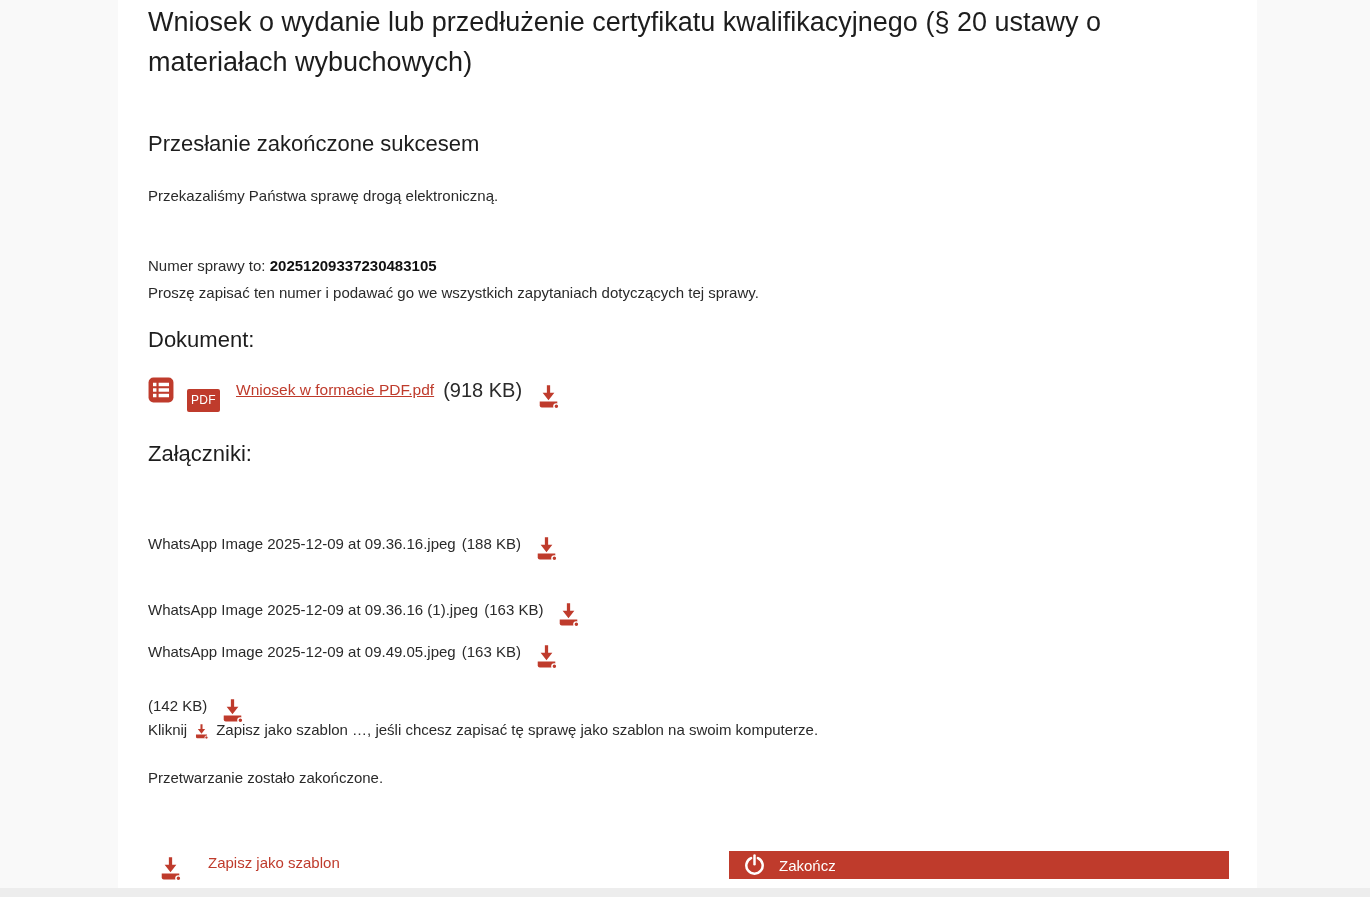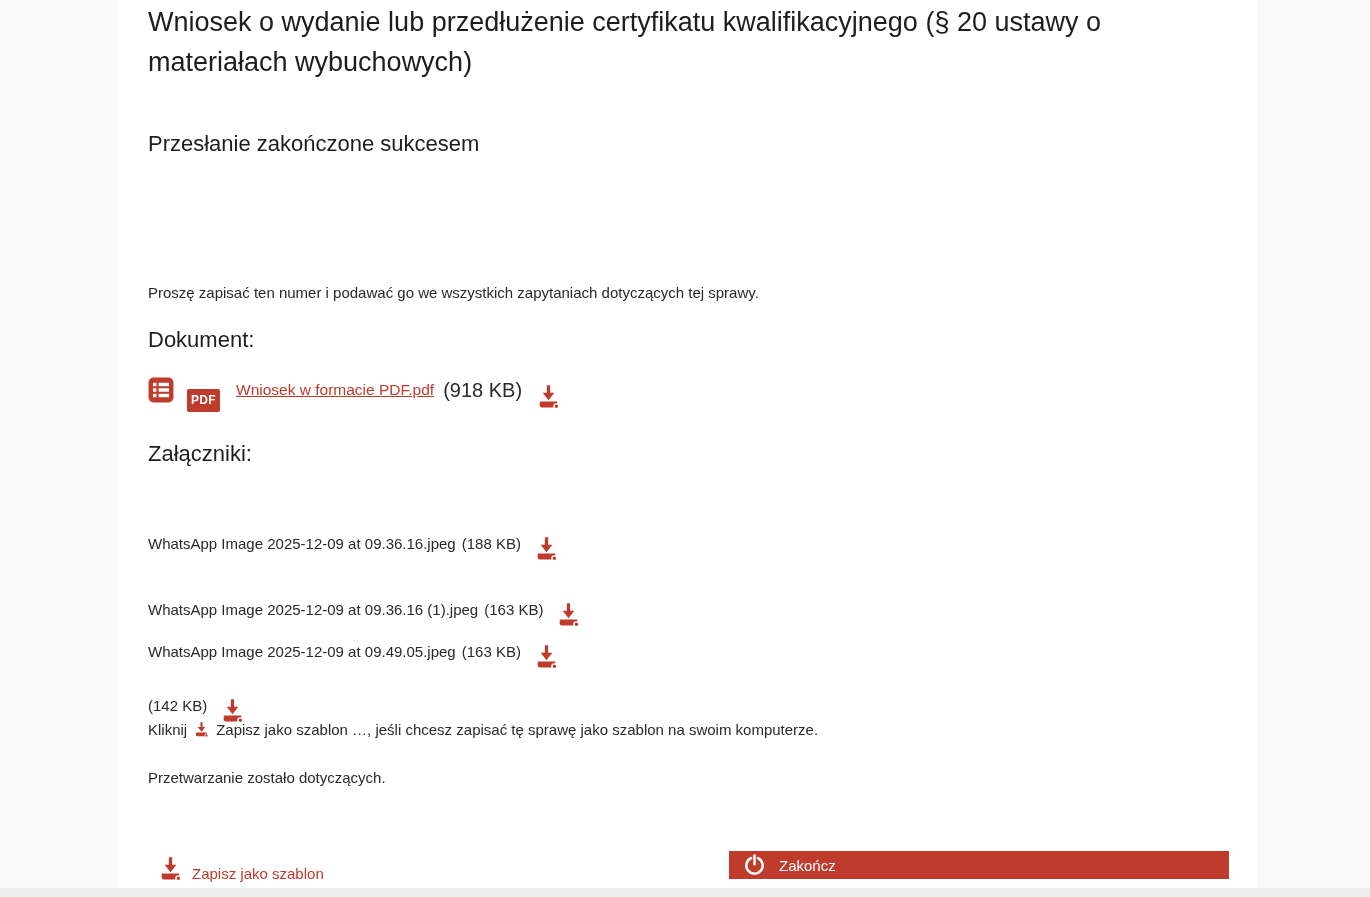--- a/index.html
+++ b/index.html
@@ -35,39 +35,39 @@
   }
   .body-text{
     left:148px;font-size:15px;line-height:20px;color:var(--text-body);
   }
   .case-number{font-weight:700;color:#111;}
   .doc-row{
     left:148px;top:374px;display:flex;align-items:center;gap:9px;height:32px;
   }
   .pdf-badge{
     width:33px;height:23px;background:var(--accent);border-radius:2px;
-    color:#fff;font-size:12px;font-weight:700;letter-spacing:.4px;
+    color:#fff;font-size:12px;font-weight:400;letter-spacing:.4px;
     display:flex;align-items:center;justify-content:center;margin-left:4px;margin-top:20px;
   }
   .doc-link{
     font-size:15.5px;text-decoration:underline;
     color:var(--accent);margin-left:7px;cursor:pointer;
   }
   .file-size{font-size:20px;color:var(--text-body);}
   .dl-btn{background:none;border:none;cursor:pointer;line-height:0;}
   .doc-row .dl-btn{position:relative;top:6px;margin-left:4px;}
   .att-row{
     left:148px;display:flex;align-items:flex-start;gap:6px;
     font-size:15px;line-height:22px;color:var(--text-body);margin-top:40px;
   }
   .att-row .dl-btn{position:relative;top:1px;margin-left:6px;}
-  .hint-line{display:flex;align-items:flex-start;gap:6px;}
+  .hint-line{display:flex;align-items:flex-end;gap:6px;}
   .inline-dl{line-height:0;}
   .save-template{
-    left:157px;top:854px;display:flex;align-items:flex-end;gap:8px;
+    left:157px;top:854px;display:flex;align-items:flex-start;gap:24px;
     background:none;border:none;cursor:pointer;
   }
   .save-template .label{font-size:15px;color:var(--accent);}
   .finish-btn{
     left:729px;top:851px;width:500px;height:28px;background:var(--accent);
     border:none;display:flex;align-items:center;gap:12px;padding-left:13px;
     cursor:pointer;
   }
   .finish-btn .label{color:#fff;font-size:15px;}
 </style>
@@ -75,21 +75,26 @@
 <body>
 
 <div class="stage">
   <div class="panel"></div>
   <div class="footer-strip"></div>
 
   <h1 class="abs form-title">Wniosek o wydanie lub przedłużenie certyfikatu kwalifikacyjnego (§ 20 ustawy o materiałach wybuchowych)</h1>
 
   <h2 class="abs section-heading" style="top:130px">Przesłanie zakończone sukcesem</h2>
 
-
+  <p class="abs body-text" style="top:186px">Przekazaliśmy Państwa sprawę drogą elektroniczną.</p>
+
+  <p class="abs body-text" style="top:256px">
+    <span>Numer sprawy to:</span>
+    <span class="case-number">20251209337230483105</span>
+  </p>
 
   <p class="abs body-text" style="top:283px">Proszę zapisać ten numer i podawać go we wszystkich zapytaniach dotyczących tej sprawy.</p>
 
   <h2 class="abs section-heading" style="top:326px">Dokument:</h2>
 
   <div class="abs doc-row">
     <span style="line-height:0">
       <svg viewBox="0 0 24 24" width="26" height="26" aria-hidden="true">
         <rect x="0.5" y="0.5" width="23" height="23" rx="4.5" fill="#bf3b2c"></rect>
         <rect x="4.6" y="5.3" width="3.2" height="3.2" fill="#fff"></rect>
@@ -163,21 +168,21 @@
     <span class="inline-dl">
       <svg viewBox="0 0 24 24" width="17" height="18" aria-hidden="true">
         <path fill="#bf3b2c" d="M10.55 2.5 H13.45 V9.0 H17.2 L12 15.8 L6.8 9.0 H10.55 Z"></path>
         <path fill="#bf3b2c" d="M4.2 16.8 H19.8 V20.4 A1.8 1.8 0 0 1 18 22.2 H6 A1.8 1.8 0 0 1 4.2 20.4 Z"></path>
         <circle cx="19" cy="21.2" r="2.2" fill="#bf3b2c" stroke="#ffffff" stroke-width="1.3"></circle>
       </svg>
     </span>
     <span>Zapisz jako szablon …, jeśli chcesz zapisać tę sprawę jako szablon na swoim komputerze.</span>
   </p>
 
-  <p class="abs body-text" style="top:768px">Przetwarzanie zostało dotyczących.</p>
+  <p class="abs body-text" style="top:768px">Przetwarzanie zostało zakończone.</p>
 
   <button class="abs save-template">
     <span class="icon-slot" style="line-height:0">
   <svg viewBox="0 0 24 24" width="27" height="28" aria-hidden="true">
     <path fill="#bf3b2c" d="M10.55 2.5 H13.45 V9.0 H17.2 L12 15.8 L6.8 9.0 H10.55 Z"></path>
     <path fill="#bf3b2c" d="M4.2 16.8 H19.8 V20.4 A1.8 1.8 0 0 1 18 22.2 H6 A1.8 1.8 0 0 1 4.2 20.4 Z"></path>
     <circle cx="19" cy="21.2" r="2.2" fill="#bf3b2c" stroke="#ffffff" stroke-width="1.3"></circle>
   </svg>
 </span>
     <span class="label">Zapisz jako szablon</span>

